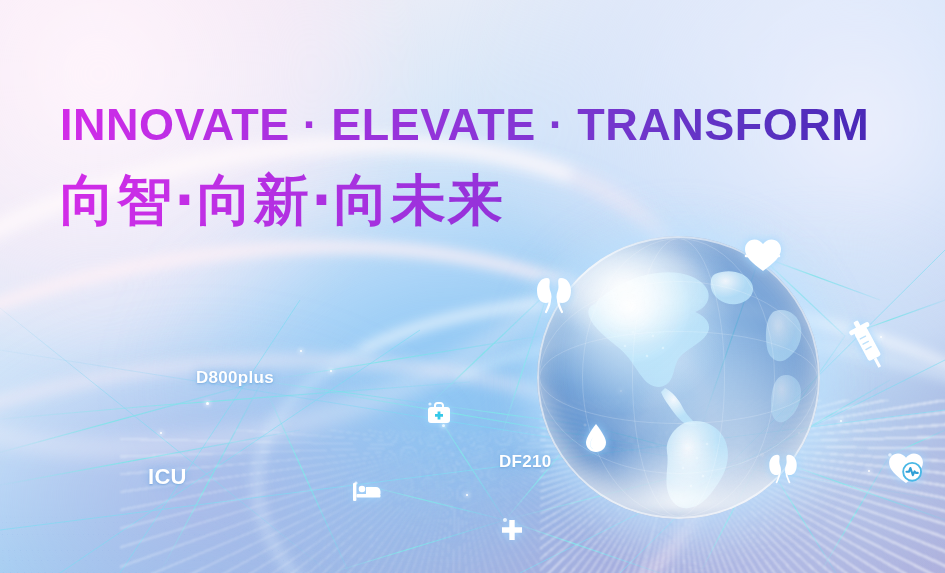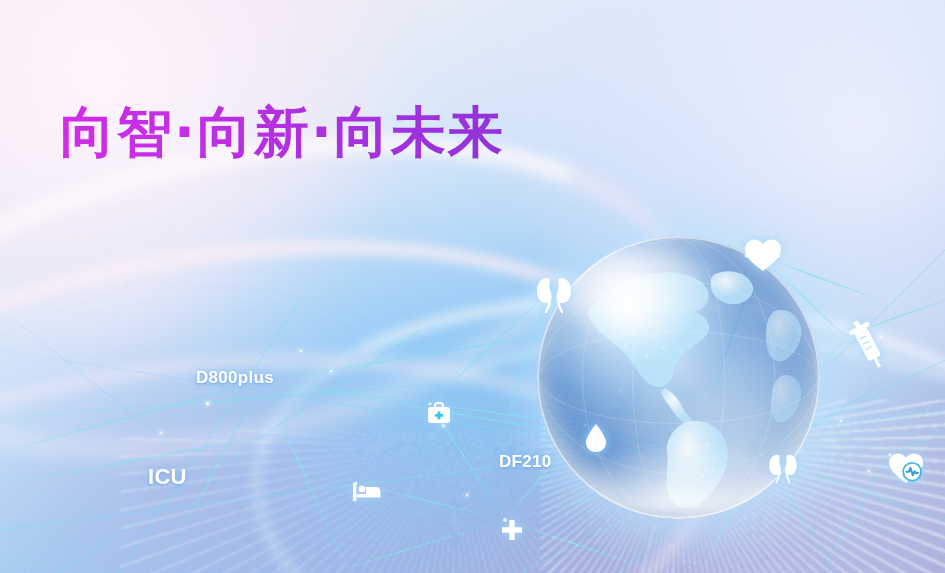--- a/index.html
+++ b/index.html
@@ -136,21 +136,21 @@
   
   #headline{position:absolute;left:60px;top:101px;width:840px;}
   .line-en{
     font-size:45px;font-weight:700;letter-spacing:.5px;line-height:1.06;
     white-space:nowrap;
     background:linear-gradient(90deg,#d22ce8 0%,#c02ee6 12%,#a431de 30%,#8e35d8 48%,#7436cd 66%,#5b32c2 82%,#4526b4 100%);
     -webkit-background-clip:text;background-clip:text;color:transparent;
     -webkit-text-fill-color:transparent;
   }
   .line-cn{
-    margin-top:2px;
+    margin-top:22px;
     font-size:55px;font-weight:700;letter-spacing:2px;line-height:1.08;
     white-space:nowrap;
     font-family:"DejaVu Sans","Liberation Sans",sans-serif;
     background:linear-gradient(90deg,#d22ce8 0%,#c42ee6 14%,#ab30e0 32%,#9632da 50%,#7f33d2 68%,#6a32c9 86%,#5a2fc0 100%);
     -webkit-background-clip:text;background-clip:text;color:transparent;
     -webkit-text-fill-color:transparent;
   }
 
   
   .plabel{position:absolute;color:#fff;font-weight:700;font-size:17px;letter-spacing:.3px;
@@ -400,20 +400,21 @@
 
   <div class="mic" style="left:888px;top:452px;">
     <svg width="36" height="32" viewBox="0 0 38 34">
       <path fill="#fff" d="M19 33C8 25 1 18.5 1 11.2 1 5.6 5.3 1.5 10.5 1.5c3.4 0 6.4 1.8 8.5 4.6 2.1-2.8 5.1-4.6 8.5-4.6C32.7 1.5 37 5.6 37 11.2 37 18.5 30 25 19 33z"></path>
       <circle cx="25.5" cy="21" r="9.5" fill="#fff" stroke="#49b8e6" stroke-width="2"></circle>
       <path fill="none" stroke="#2f9fd6" stroke-width="2.2" stroke-linecap="round" stroke-linejoin="round" d="M19.5 21h2.6l1.6-4 2.6 7.6 1.8-4 1.3 1.6h2.1"></path>
     </svg>
   </div>
 
   <div id="headline">
+    <div class="line-en">INNOVATE · ELEVATE · TRANSFORM</div>
     <div class="line-cn">向智·向新·向未来</div>
   </div>
 
   <div class="plabel" id="label-d800">D800plus</div>
   <div class="plabel" id="label-icu">ICU</div>
   <div class="plabel" id="label-df210">DF210</div>
 
 </div>
 
 </body></html>

